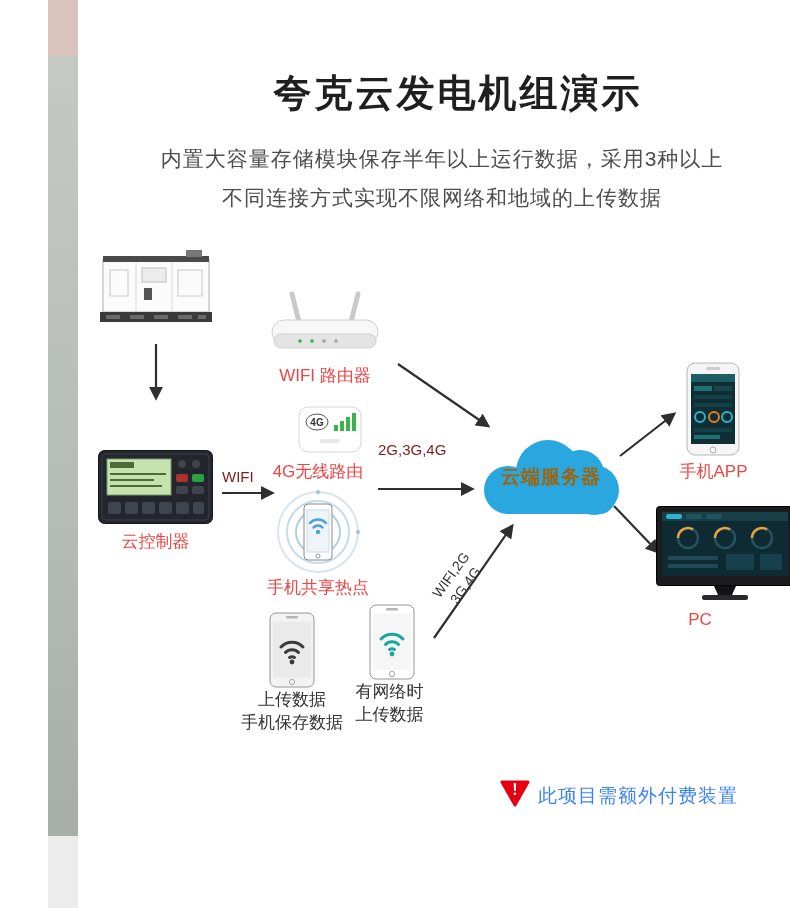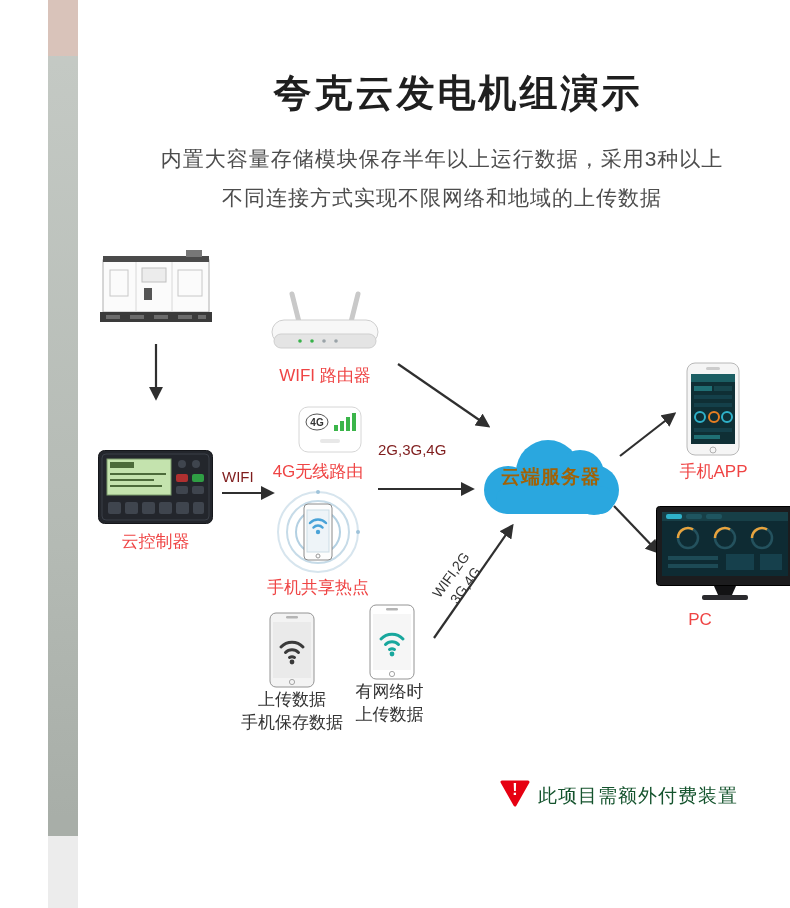--- a/index.html
+++ b/index.html
@@ -30,21 +30,21 @@
     font-size:14px;color:#333;line-height:18px;transform:rotate(-54deg);}
   .rot-label span{display:block;white-space:nowrap;}
   .cloud-text{position:absolute;left:0;right:0;top:34px;text-align:center;
     color:#a16207;font-size:19px;font-weight:700;letter-spacing:1px;}
   
   .arrows{position:absolute;left:0;top:0;width:790px;height:908px;pointer-events:none;}
   
   .notice-icon{position:absolute;left:452px;top:780px;width:30px;height:27px;}
   .notice-icon .bang{position:absolute;left:0;top:1px;width:30px;text-align:center;
     color:#fff;font-weight:700;font-size:16px;}
-  .notice-text{position:absolute;left:490px;top:783px;font-size:19px;color:#14532d;letter-spacing:1px;}
+  .notice-text{position:absolute;left:490px;top:783px;font-size:19px;color:#3b82f6;letter-spacing:1px;}
 </style>
 </head>
 <body>
 
 <div class="page">
 
   <div class="strip"></div>
   <div class="strip-top"></div>
   <div class="strip-bottom"></div>
 

